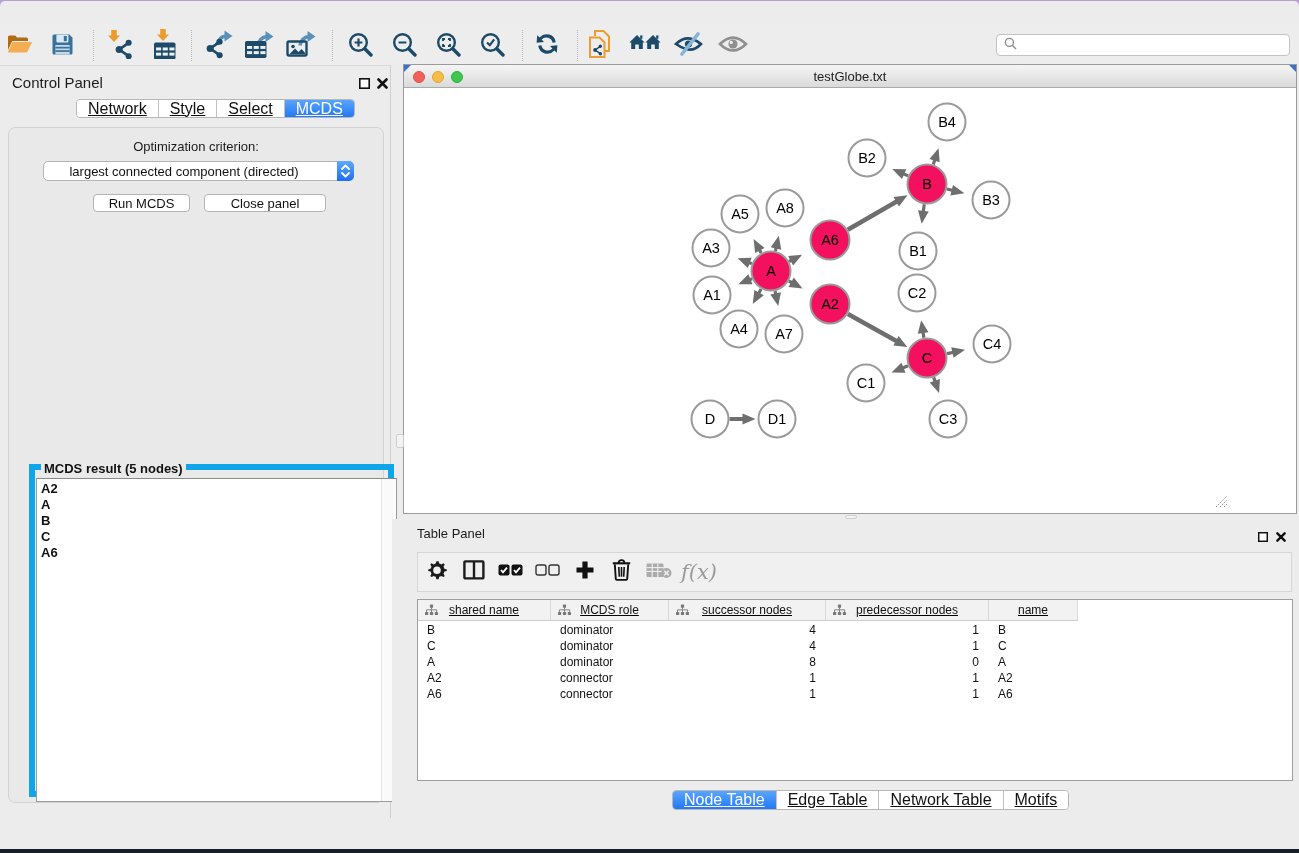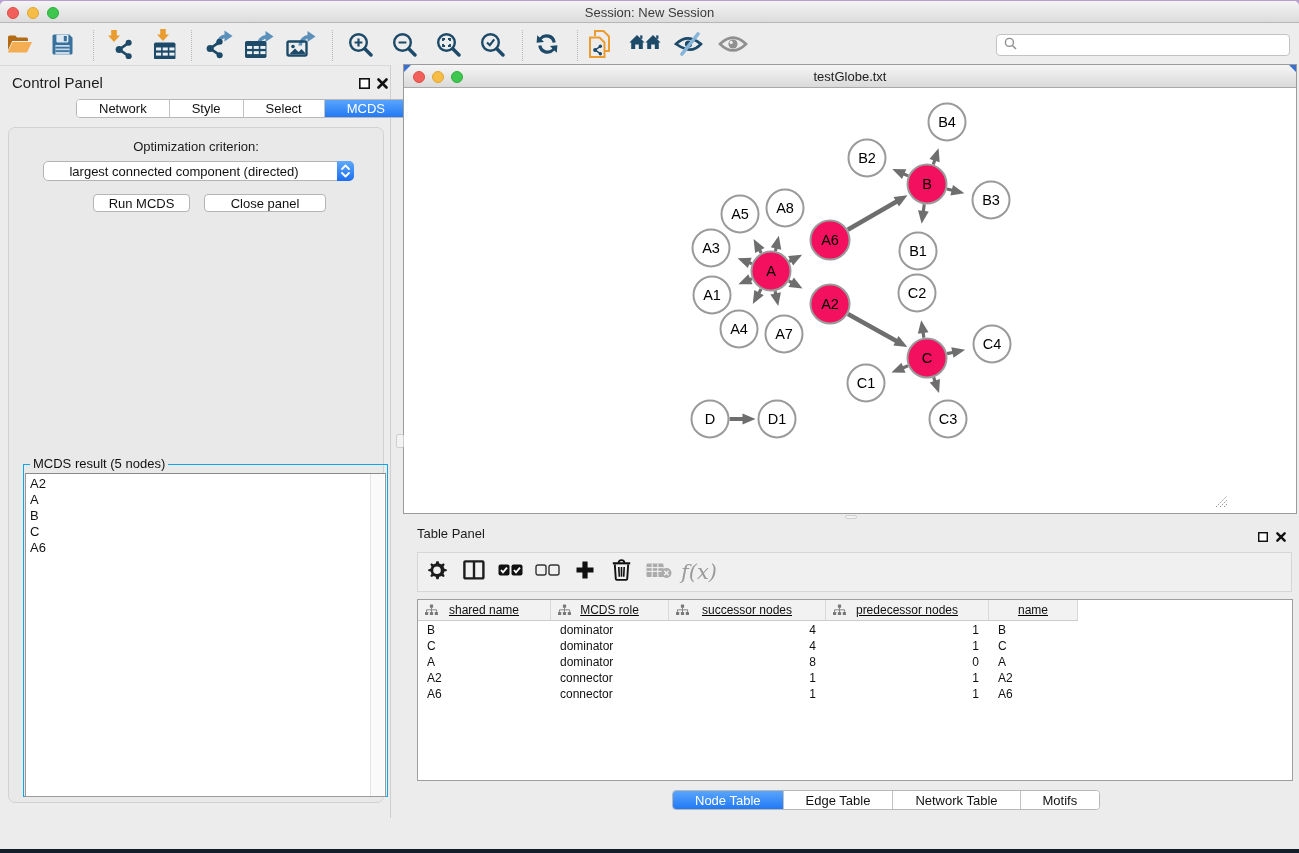--- a/index.html
+++ b/index.html
@@ -28,32 +28,32 @@
   .tb-btn { position:absolute; top:7px; width:36px; height:30px; display:flex; align-items:center; justify-content:center; }
   .tb-sep { position:absolute; top:6px; width:0; height:31px; border-left:1px dotted #b8b8b8; }
   #search-box { position:absolute; left:996px; top:10px; width:294px; height:22px; background:#fff; border:1px solid #c3c3c3; border-radius:4px; display:flex; align-items:center; padding-left:7px; }
   #search-input { border:none; outline:none; flex:1; height:18px; font-size:12px; background:transparent; margin-left:4px; }
 
   
   #control-panel { left:0; top:64px; width:391px; height:753px; background:#ececec; border-right:1px solid #cfcfcf; border-top:1px solid #d9d9d9; }
   #cp-title { left:12px; top:8px; font-size:15px; color:#1c1c1c; }
   .panel-float-btn,.panel-close-btn { position:absolute; cursor:default; }
   #cp-tabs { left:76px; top:33px; height:19px; display:flex; border:1px solid #b7b7b7; border-radius:4px; overflow:hidden; background:#fff; }
-  .seg { height:100%; display:flex; align-items:center; justify-content:center; font-size:13px; color:#111; background:#fff; border-right:1px solid #c2c2c2; padding:0 22px; }
+  .seg { height:100%; display:flex; align-items:center; justify-content:center; font-size:16px; color:#111; background:#fff; border-right:1px solid #c2c2c2; padding:0 11px;text-decoration:underline; }
   .seg:last-child { border-right:none; }
   .seg.sel { background:linear-gradient(#59a5fd,#2279f4); color:#fff; }
   #mcds-panel { left:8px; top:61px; width:376px; height:676px; background:#e9e9e9; border:1px solid #d2d2d2; border-radius:7px; }
   #opt-label { width:100%; text-align:center; top:11px; font-size:13px; color:#1a1a1a; }
   #criterion-select { left:34px; top:33px; width:311px; height:20px; background:#fff; border:1px solid #b4b4b4; border-radius:5px; display:flex; align-items:center; }
   #criterion-text { flex:1; text-align:center; font-size:13px; color:#111; padding-right:13px; }
   #criterion-stepper { width:17px; height:20px; margin:-1px -1px -1px 0; border-radius:0 5px 5px 0; background:linear-gradient(#5fa9fe,#1c6ef2); display:flex; flex-direction:column; align-items:center; justify-content:center; }
   .mac-btn { position:absolute; height:18px; background:#fff; border:1px solid #b4b4b4; border-radius:4px; font-size:13px; color:#111; display:flex; align-items:center; justify-content:center; font-family:inherit; }
   #run-btn { left:84px; top:66px; width:97px; }
   #close-btn { left:195px; top:66px; width:122px; }
-  #result-group { left:14px; top:336px; width:365px; height:333px; border:1px solid #0ea5e9; }
+  #result-group { left:20px; top:336px; width:365px; height:333px; border:6px solid #0ea5e9;font-weight:bold; }
   #result-legend { position:absolute; left:6px; top:-9px; background:#e9e9e9; padding:0 3px; font-size:13px; color:#111; }
   #result-list { position:absolute; left:1px; top:8px; width:361px; height:324px; background:#fff; border:1px solid #9a9a9a; border-top-color:#8a8a8a; overflow:hidden; }
   #result-scroll { position:absolute; right:1px; top:0; width:14px; height:100%; background:#fafafa; border-left:1px solid #e3e3e3; }
   .result-item { font-size:13px; color:#111; padding-left:4px; line-height:16px; }
   #result-items { padding-top:2px; }
 
   
   #net-window { left:403px; top:63px; width:894px; height:450px; background:#fff; border:1px solid #9b9b9b; }
   #net-titlebar { left:0; top:0; width:892px; height:23px; background:linear-gradient(#f5f5f5,#dadada); border-bottom:1px solid #aaaaaa; }
   #net-title { width:100%; text-align:center; top:4px; font-size:13px; color:#222; }
@@ -88,26 +88,20 @@
   #memory-btn { left:1213px; top:6px; width:77px; height:22px; background:#fcfcfc; border:1px solid #b0b0b0; border-radius:3px; display:flex; align-items:center; justify-content:center; font-size:12px; color:#111; }
   #memory-dot { width:10px; height:10px; border-radius:50%; background:#2aa52a; margin-right:5px; }
 </style>
 </head>
 <body>
 
 <div id="desktop-top" class="abs" style="background: rgb(183, 159, 208);"></div>
 
 <div id="app" class="abs">
 
-  <div id="main-titlebar" class="abs">
-    <span class="traffic red" style="left:7px"></span>
-    <span class="traffic yellow" style="left:27px"></span>
-    <span class="traffic green" style="left:47px"></span>
-    <div id="main-title" class="abs">Session: New Session</div>
-  </div>
 
   <div id="toolbar" class="abs">
     <div id="tb-buttons">
         <div class="tb-btn" style="left: 2px;">
           <span><svg width="26" height="24" viewBox="0 0 26 24">
       <path d="M1 5 Q1 3.4 2.6 3.4 L8.2 3.4 L10 5.6 L19.5 5.6 Q21 5.6 21 7.2 L21 9 L5.2 9 L1 18 Z" fill="#b26a13"></path>
       <path d="M5.5 10 L25 10 L20.5 19.6 Q20.1 20.5 19 20.5 L1.6 20.5 Q0.7 20.5 1.1 19.6 Z" fill="#f3ae53"></path>
             </svg></span>
         </div>
         <div class="tb-btn" style="left: 44px;">

